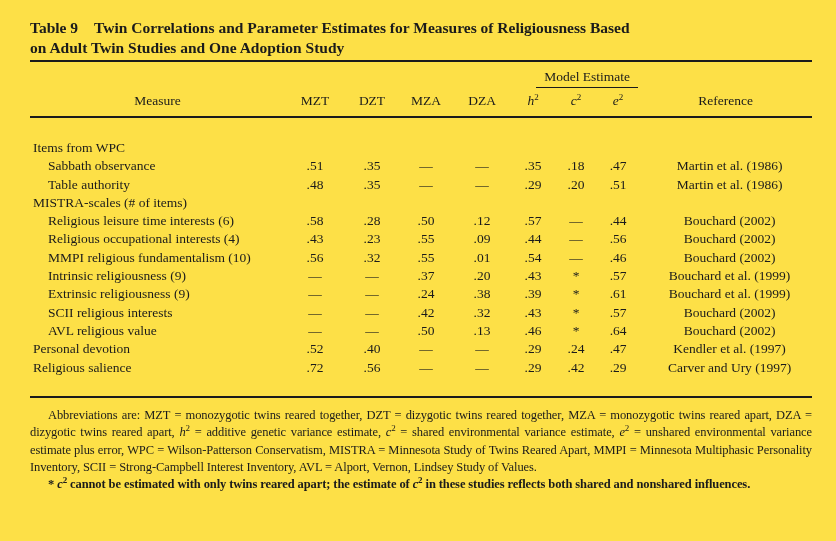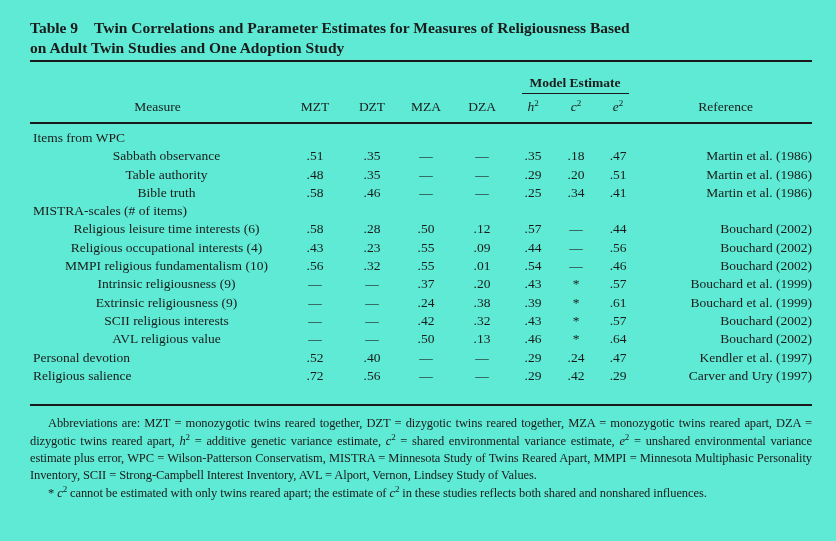--- a/index.html
+++ b/index.html
@@ -1,76 +1,76 @@
 <!DOCTYPE html>
 <html><head>
 <meta charset="utf-8">
 <style>
   html,body { margin:0; padding:0; }
   .page {
     position: relative;
     width: 836px;
     height: 541px;
-    background: #5eead4;
+    background: #fde047;
     color: #1b1b1b;
     font-family: "Liberation Serif", "DejaVu Serif", serif;
     overflow: hidden;
   }
   .content { position: absolute; left: 30px; top: 18px; width: 782px; }
 
   
   .title { margin: 0; font-weight: bold; font-size: 15.5px; line-height: 20px; }
   .title-label { margin-right: 16px; }
 
   
   table.t9 {
     width: 782px;
     table-layout: fixed;
     border-collapse: collapse;
     margin-top: 2px;
     border-top: 2.5px solid #1a1a1a;
     border-bottom: 2px solid #1a1a1a;
     font-size: 13.5px;
   }
-  .group-row td { padding-top: 12px; text-align: center; line-height: 18px; font-weight: bold; }
+  .group-row td { padding-top: 6px; text-align: right; line-height: 18px; }
   .group-underline {
     display: inline-block;
     border-bottom: 1.5px solid #1a1a1a;
     padding: 0 8px 1px 8px;
   }
   .col-head-row th {
     font-weight: normal;
     text-align: center;
     vertical-align: bottom;
     padding: 3px 0 7px 0;
     border-bottom: 2px solid #1a1a1a;
     line-height: 17px;
   }
   sup { font-size: 9px; vertical-align: super; line-height: 0; }
   .mvar, .fvar { font-style: italic; }
 
   tbody td { padding: 0; line-height: 18.3px; vertical-align: baseline; }
-  tbody tr:first-child td { padding-top: 5px; }
+  tbody tr:first-child td { padding-top: 21px; }
   tbody tr:last-child td { padding-bottom: 19px; }
   td.measure { text-align: left; padding-left: 3px; white-space: nowrap; overflow: hidden; }
-  td.measure.indent { padding-left: 18px; text-align: center; }
+  td.measure.indent { padding-left: 18px; }
   td.num { text-align: center; white-space: nowrap; }
-  td.ref { text-align: right; padding-left: 8px; white-space: nowrap; overflow: hidden; margin-top: 13px; }
+  td.ref { text-align: center; padding-left: 8px; white-space: nowrap; overflow: hidden; margin-top: 13px; }
 
   
   .footnotes { margin-top: 9px; }
   .footnote {
     margin: 0;
     font-size: 12.5px;
     line-height: 17.4px;
     letter-spacing: -0.1px;
     text-align: justify;
     text-indent: 18px;
   }
-  .footnote.note2 { text-align: left; white-space: nowrap; }
+  .footnote.note2 { text-align: left; white-space: nowrap; font-weight: bold; }
 </style>
 </head>
 <body>
 
 <div class="page">
   <div class="content">
 
     <p class="title"><span class="title-label">Table 9</span><span>Twin Correlations and Parameter Estimates for Measures of Religiousness Based</span><br><span>on Adult Twin Studies and One Adoption Study</span></p>
 
     <table class="t9">
@@ -123,31 +123,20 @@
           <td class="num">.48</td>
           <td class="num">.35</td>
           <td class="num">—</td>
           <td class="num">—</td>
           <td class="num">.29</td>
           <td class="num">.20</td>
           <td class="num">.51</td>
           <td class="ref">Martin et al. (1986)</td>
         </tr>
         <tr>
-          <td class="measure indent">Bible truth</td>
-          <td class="num">.58</td>
-          <td class="num">.46</td>
-          <td class="num">—</td>
-          <td class="num">—</td>
-          <td class="num">.25</td>
-          <td class="num">.34</td>
-          <td class="num">.41</td>
-          <td class="ref">Martin et al. (1986)</td>
-        </tr>
-        <tr>
           <td class="measure" colspan="9">MISTRA-scales (# of items)</td>
         </tr>
         <tr>
           <td class="measure indent">Religious leisure time interests (6)</td>
           <td class="num">.58</td>
           <td class="num">.28</td>
           <td class="num">.50</td>
           <td class="num">.12</td>
           <td class="num">.57</td>
           <td class="num">—</td>

